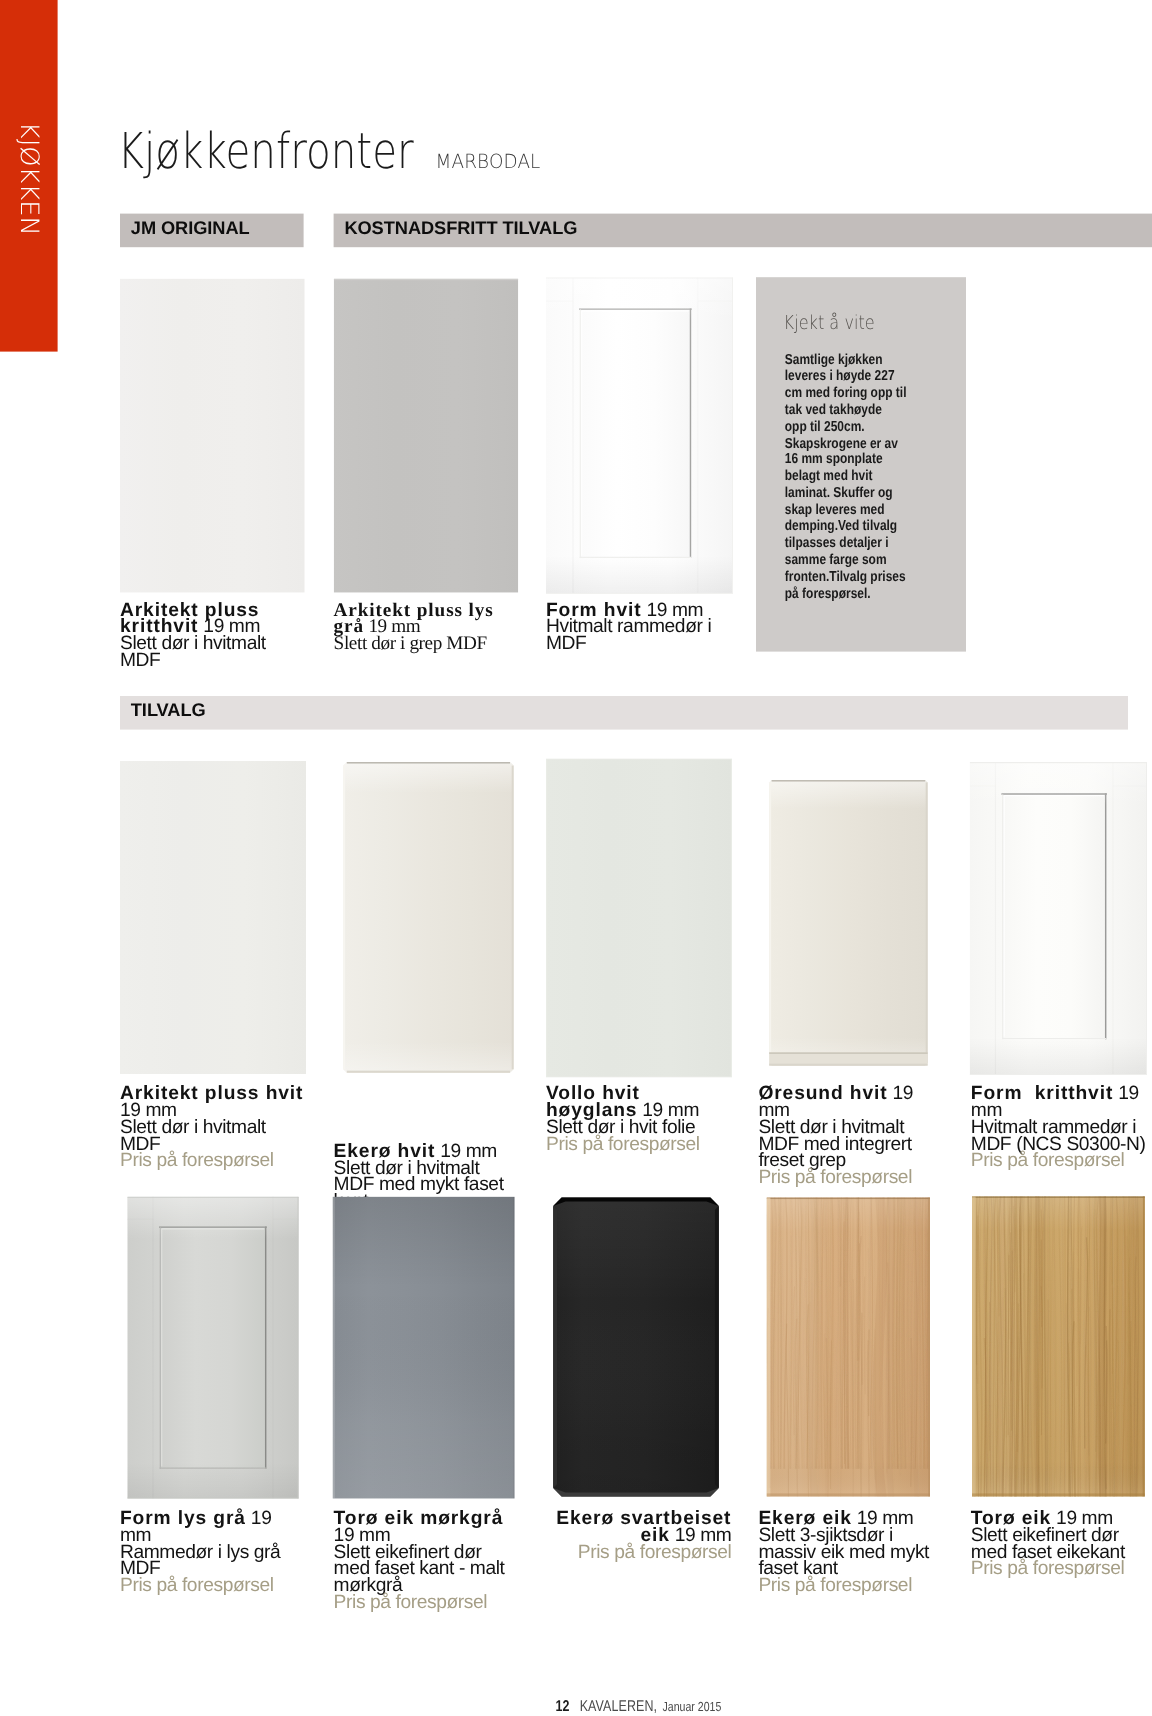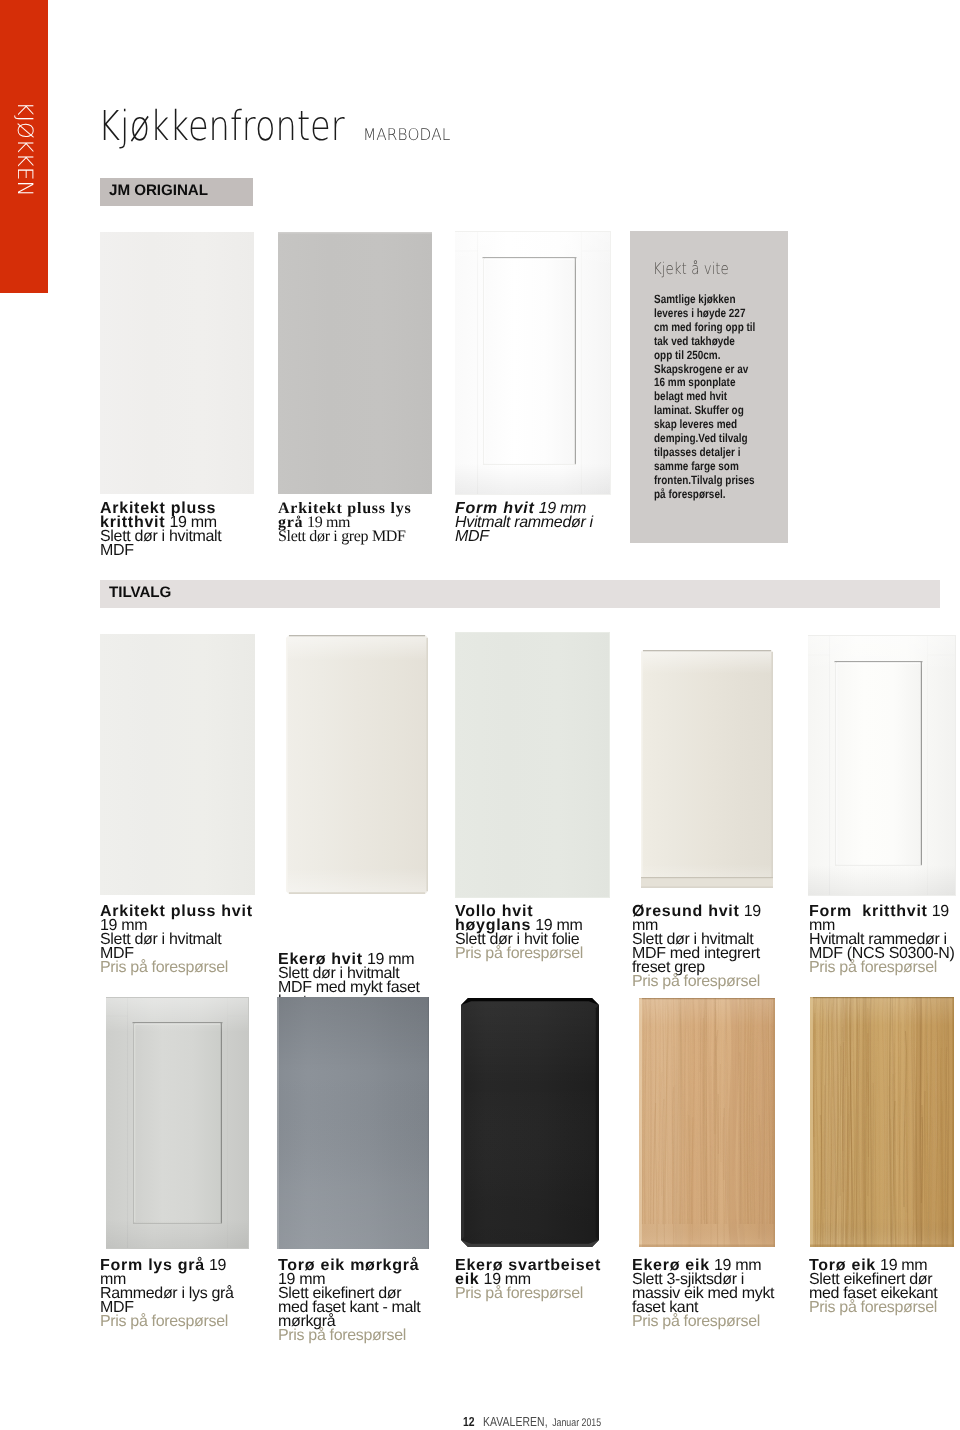--- a/index.html
+++ b/index.html
@@ -33,21 +33,21 @@
   
   .bar{position:absolute;height:28px;background:#c2bdbb;}
   .bar span{position:absolute;left:9px;top:5px;
             font-size:15.2px;font-weight:bold;letter-spacing:-0.05px;color:#0d0d0d;
             line-height:1;white-space:nowrap;}
   #bar-jm{left:100px;top:178px;width:153px;}
   #bar-kost{left:278px;top:178px;width:682px;}
   #bar-tilvalg{left:100px;top:580px;width:840px;background:#e3dfde;}
 
   
-  .infobox{position:absolute;left:630px;top:231px;width:158px;height:312px;
+  .infobox{position:absolute;left:630px;top:231px;width:175px;height:312px;
            background:#cecbc9;}
   .infobox h3{margin:0;position:absolute;left:23px;top:29.5px;
               font-size:16px;font-weight:200;color:#56534f;letter-spacing:0px;
               line-height:1;white-space:nowrap;
               font-family:"DejaVu Sans",sans-serif;
               transform:scaleX(0.84);transform-origin:0 0;}
   .infobox p{margin:0;position:absolute;left:24px;top:62px;width:122.4px;
              font-size:12px;line-height:13.9px;font-weight:bold;color:#1a1a1a;
              transform:scaleX(0.831);transform-origin:0 0;}
 
@@ -77,20 +77,23 @@
 
   <div class="sidetab">
     <div class="vtext">KJØKKEN</div>
   </div>
 
   <div class="title">Kjøkkenfronter</div>
   <div class="brand">MARBODAL</div>
 
   <div class="bar" id="bar-jm">
     <span>JM ORIGINAL</span>
+  </div>
+  <div class="bar" id="bar-kost">
+    <span>KOSTNADSFRITT TILVALG</span>
   </div>
   <div class="bar" id="bar-tilvalg">
     <span>TILVALG</span>
   </div>
 
   <div class="infobox">
     <h3>Kjekt å vite</h3>
     <p>Samtlige kjøkken leveres i høyde 227 cm med foring opp til tak ved takhøyde opp til 250cm. Skapskrogene er av 16 mm sponplate belagt med hvit laminat. Skuffer og skap leveres med demping.Ved tilvalg tilpasses detaljer i samme farge som fronten.Tilvalg prises på forespørsel.</p>
   </div>
 
@@ -156,21 +159,21 @@
             <path d="M29.8 28V232" stroke="#ffffff" stroke-width="0.8"></path>
             <path d="M22.5 0V264" stroke="#eaeae8" stroke-width="0.7" opacity="0.55"></path>
             <path d="M126.5 0V264" stroke="#eaeae8" stroke-width="0.7" opacity="0.4"></path>
             <path d="M0 20H23" stroke="#eaeae8" stroke-width="0.7" opacity="0.35"></path>
             <path d="M127 20H156" stroke="#eaeae8" stroke-width="0.7" opacity="0.3"></path>
             <rect width="156" height="264" fill="url(#sg4)"></rect>
             <rect x="0" y="0" width="156" height="1" fill="#f1f1ef"></rect>
             <rect x="155" y="0" width="1" height="264" fill="#f1f1ef"></rect>
             <rect x="0" y="263" width="156" height="1" fill="#f1f1ef"></rect>
           </svg></div>
-        <div class="cap" style="top: 0px; font-style: italic;"><span class="nm">Form hvit</span><span class="sz"> 19 mm</span><span class="ds">Hvitmalt rammedør i MDF</span></div>
+        <div class="cap" style="top: 0px;"><span class="nm">Form hvit</span><span class="sz"> 19 mm</span><span class="ds">Hvitmalt rammedør i MDF</span></div>
       </div>
       <div class="card" style="left: 100px; top: 905px; width: 154.5px;">
         <div class="shot" style="left: 0px; top: -271px; width: 155px; height: 261px;"><svg width="155" height="261" viewBox="0 0 155 261">
             <defs>
               <linearGradient id="sg5" x1="0" y1="0" x2="1" y2="0">
                 <stop offset="0.000" stop-color="#efefec"></stop>
                 <stop offset="0.333" stop-color="#ededea"></stop>
                 <stop offset="0.667" stop-color="#eeeeea"></stop>
                 <stop offset="1.000" stop-color="#eaeae6"></stop>
               </linearGradient>
@@ -375,21 +378,21 @@
               </linearGradient>
             </defs>
             <rect width="142" height="253" fill="#ffffff"></rect>
             <path d="M2 9L9 2H133L140 9V244L133 251H9L2 244Z" fill="url(#sg19)"></path>
             <path d="M2 9L9 2H133L140 9V244L133 251H9L2 244Z" fill="url(#sg20)"></path>
             <path d="M2 9L9 2H133L140 9L129.8 5.2H12.2Z" fill="#060606"></path>
             <path d="M2 244L9 251H133L140 244L129.8 247.8H12.2Z" fill="#3b3b3b"></path>
             <path d="M2 9V244L5.2 240.8V12.2Z" fill="#2e2e2e"></path>
             <path d="M140 9V244L136.8 240.8V12.2Z" fill="#161616"></path>
           </svg></div>
-        <div class="cap" style="top: 0px;"><span class="nm">Ekerø svartbeiset eik</span><span class="sz"> 19 mm</span><span class="pr">Pris på forespørsel</span></div>
+        <div class="cap" style="top: 0px; text-align: right;"><span class="nm">Ekerø svartbeiset eik</span><span class="sz"> 19 mm</span><span class="pr">Pris på forespørsel</span></div>
       </div>
       <div class="card" style="left: 632px; top: 1259px; width: 154.5px;">
         <div class="shot" style="left: 5px; top: -263px; width: 140px; height: 253px;"><svg width="140" height="253" viewBox="0 0 140 253">
             <defs>
               <linearGradient id="sg21" x1="0" y1="0" x2="1" y2="0">
                 <stop offset="0.000" stop-color="#d9b184"></stop>
                 <stop offset="0.200" stop-color="#dcb68b"></stop>
                 <stop offset="0.400" stop-color="#d7ac7d"></stop>
                 <stop offset="0.600" stop-color="#dab183"></stop>
                 <stop offset="0.800" stop-color="#d3a878"></stop>

